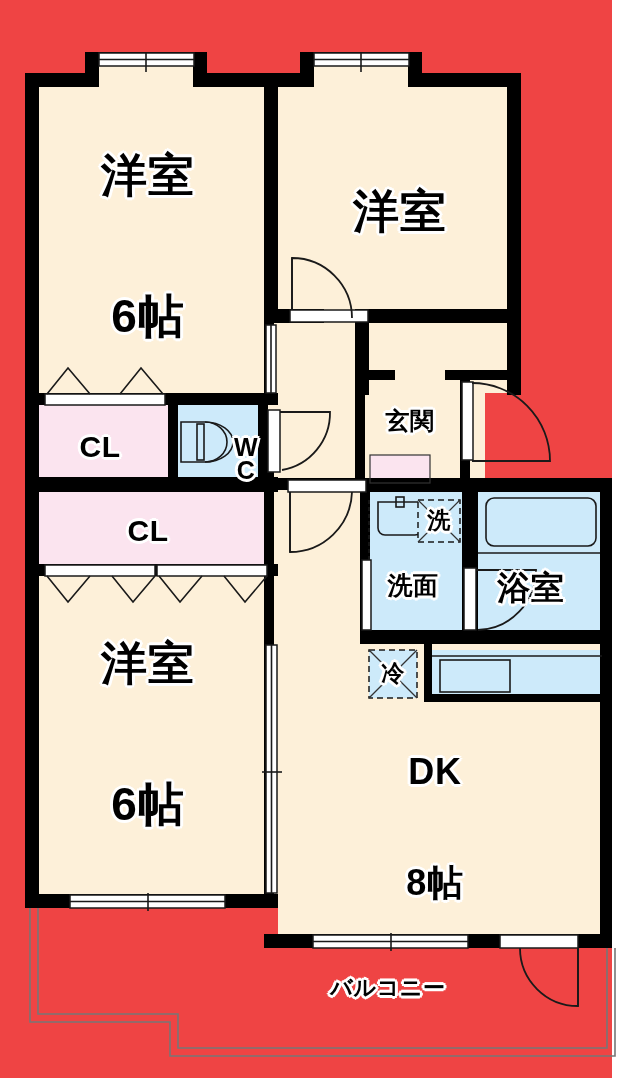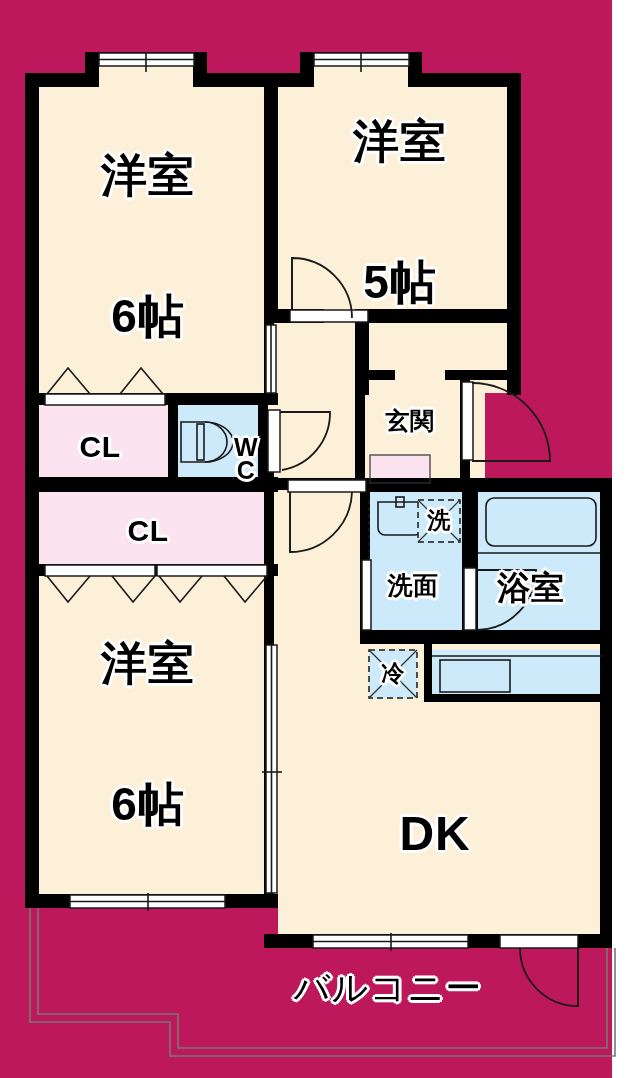--- a/index.html
+++ b/index.html
@@ -1,21 +1,21 @@
 <!DOCTYPE html>
 <html><head>
 <meta charset="utf-8">
 <title>間取り図</title>
 <style>
   html,body{margin:0;padding:0;background:#ffffff;}
   body{
     font-family:"Liberation Sans","DejaVu Sans",sans-serif;
     width:631px;height:1078px;overflow:hidden;
   }
-  #plan{position:relative;width:612px;height:1078px;background:#be185d;}
+  #plan{position:relative;width:612px;height:1078px;background:#ef4444;}
   svg{display:block;}
   .lbl{
     position:absolute;
     font-weight:700;
     color:#000;
     white-space:pre;
     text-align:center;
     line-height:1.02;
     letter-spacing:0.02em;
     text-shadow:
@@ -279,45 +279,45 @@
 
 </svg>
 
 <div class="lbl" style="left:148px;top:222px;transform:translate(-50%,-50%);font-size:46px;">
   <span class="big">洋室</span>
   <span class="sub">6帖</span>
 </div>
 
 <div class="lbl" style="left:400px;top:188px;transform:translate(-50%,-50%);font-size:46px;">
   <span class="big">洋室</span>
-  <span class="sub">5帖</span>
 </div>
 
 <div class="lbl" style="left:148px;top:710px;transform:translate(-50%,-50%);font-size:46px;">
   <span class="big">洋室</span>
   <span class="sub">6帖</span>
 </div>
 
-<div class="lbl" style="left:435px;top:810px;transform:translate(-50%,-50%);font-size:48px;">
+<div class="lbl" style="left:435px;top:810px;transform:translate(-50%,-50%);font-size:36px;">
   <span class="big">DK</span>
+  <span class="sub">8帖</span>
 </div>
 
 <div class="lbl" style="left:100px;top:447px;transform:translate(-50%,-50%);font-size:30px;">CL</div>
 
 <div class="lbl" style="left:148px;top:531px;transform:translate(-50%,-50%);font-size:30px;">CL</div>
 
 <div class="lbl" style="left:246px;top:447px;transform:translate(-50%,-50%);font-size:25px;line-height:0.95;">
   <span class="big">W</span><span class="sub">C</span>
 </div>
 
 <div class="lbl" style="left:410px;top:421px;transform:translate(-50%,-50%);font-size:24px;font-family:Liberation Serif, serif;">玄関</div>
 
 <div class="lbl" style="left:413px;top:588px;transform:translate(-50%,-50%);font-size:25px;font-family:Liberation Mono, monospace;">洗面</div>
 
 <div class="lbl" style="left:531px;top:588px;transform:translate(-50%,-50%);font-size:33px;">浴室</div>
 
 <div class="lbl" style="left:439px;top:521px;transform:translate(-50%,-50%);font-size:23px;">洗</div>
 
 <div class="lbl" style="left:393px;top:674px;transform:translate(-50%,-50%);font-size:23px;">冷</div>
 
-<div class="lbl" style="left:388px;top:988px;transform:translate(-50%,-50%);font-size:36px;font-weight:400;letter-spacing:0.03em;">バルコニー</div>
+<div class="lbl" style="left:388px;top:988px;transform:translate(-50%,-50%);font-size:22px;font-weight:700;letter-spacing:0.03em;">バルコニー</div>
 
 </div>
 
 </body></html>

